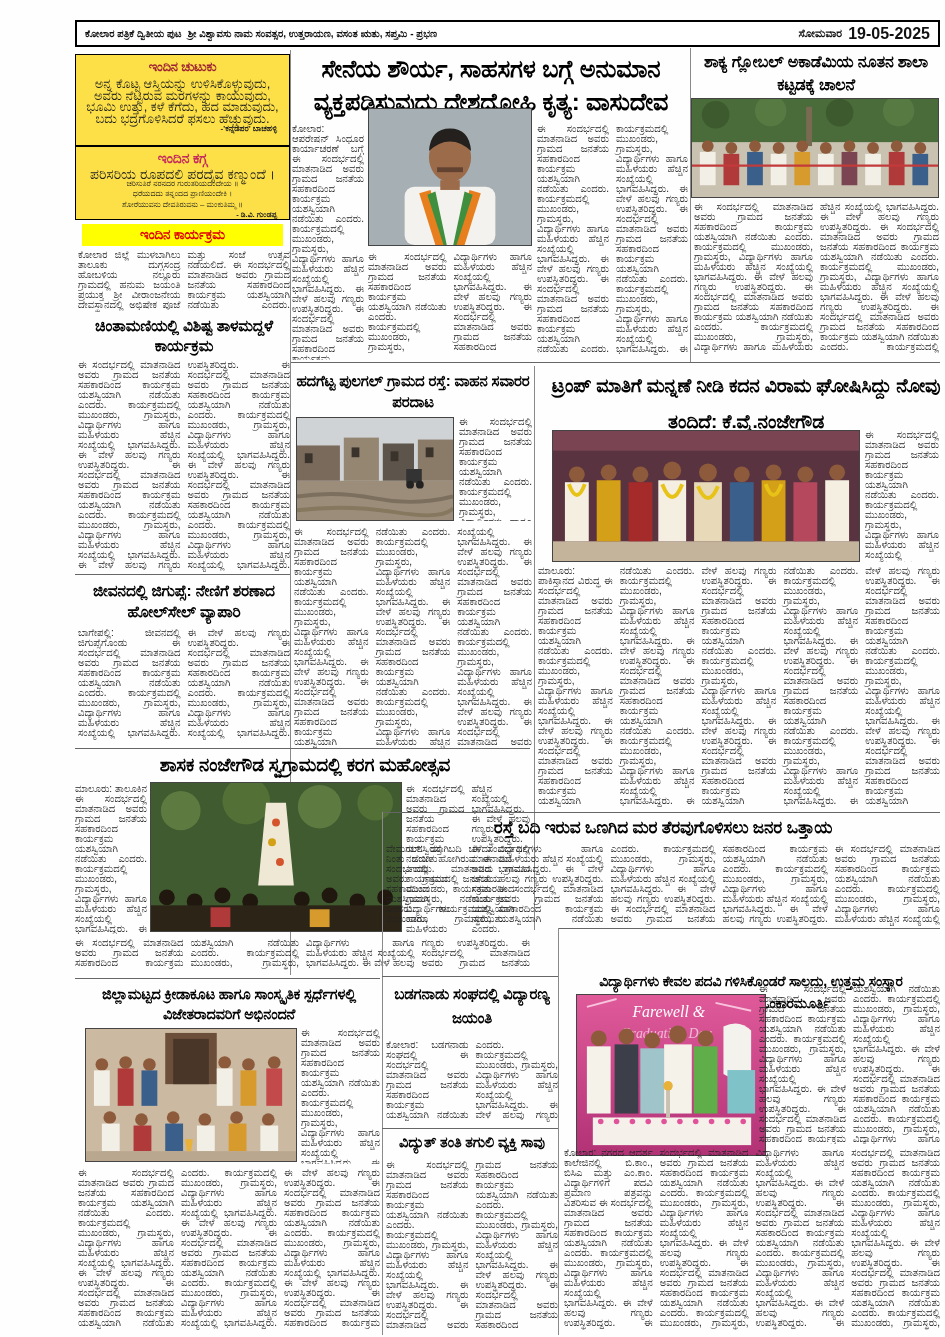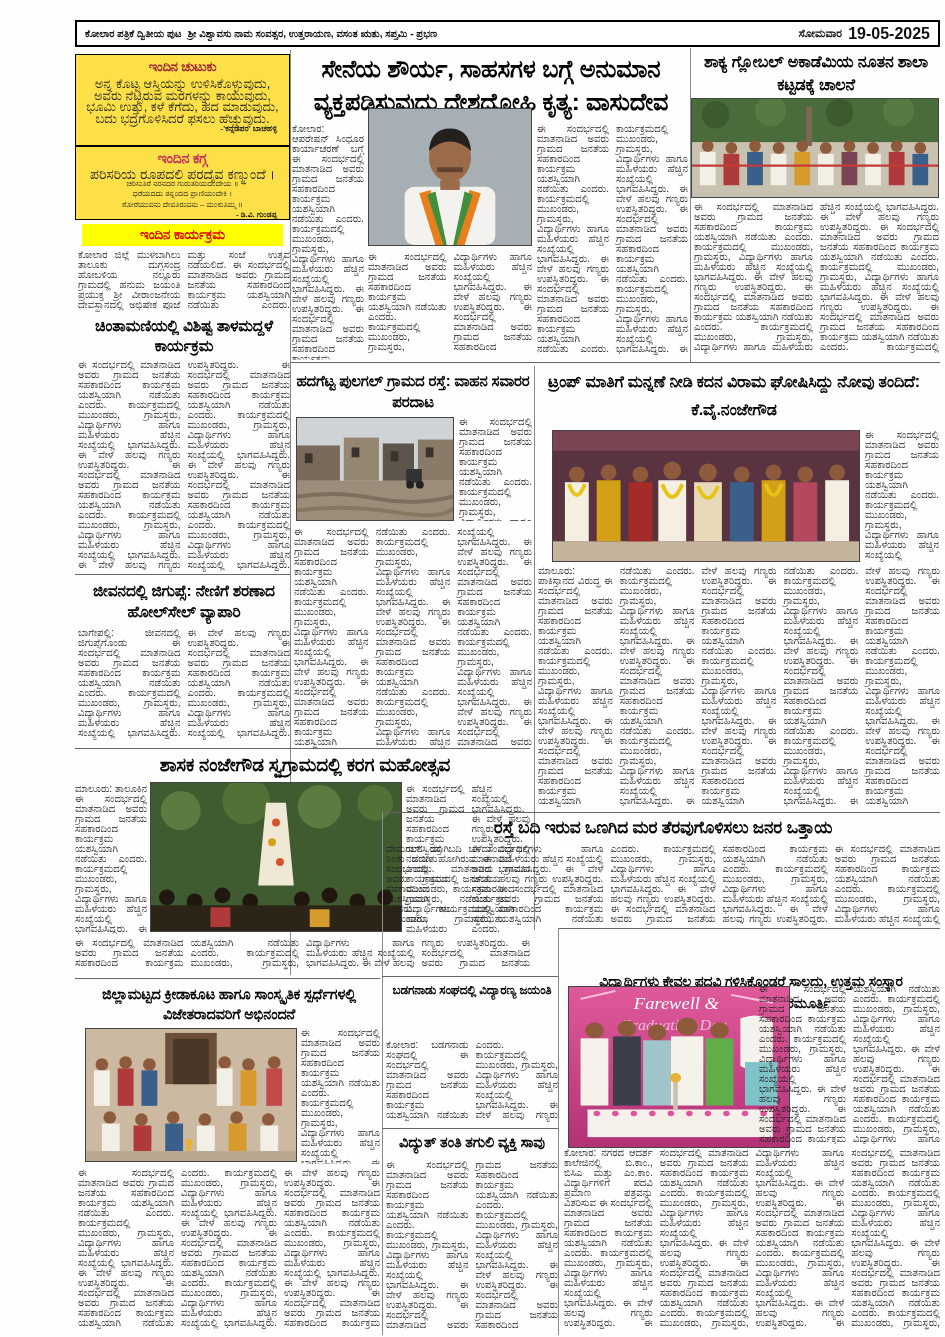--- a/index.html
+++ b/index.html
@@ -146,21 +146,21 @@
     <path d="M0 47 Q25 44 50 48 T80 46" stroke="#85785f" stroke-width="2" fill="none"></path>
     <rect x="56" y="26" width="8" height="7" fill="#333"></rect>
       <circle cx="58" cy="34" r="2" fill="#222"></circle>
       <circle cx="63" cy="34" r="2" fill="#222"></circle>
   </svg>
 </figure>
 <div class="abs body-text" style="left:459px;top:417px;width:73px;height:104px">ಈ ಸಂದರ್ಭದಲ್ಲಿ ಮಾತನಾಡಿದ ಅವರು ಗ್ರಾಮದ ಜನತೆಯ ಸಹಕಾರದಿಂದ ಕಾರ್ಯಕ್ರಮ ಯಶಸ್ವಿಯಾಗಿ ನಡೆಯಿತು ಎಂದರು. ಕಾರ್ಯಕ್ರಮದಲ್ಲಿ ಮುಖಂಡರು, ಗ್ರಾಮಸ್ಥರು, ವಿದ್ಯಾರ್ಥಿಗಳು ಹಾಗೂ ಮಹಿಳೆಯರು ಹೆಚ್ಚಿನ ಸಂಖ್ಯೆಯಲ್ಲಿ ಭಾಗವಹಿಸಿದ್ದರು. ಈ ವೇಳೆ ಹಲವು ಗಣ್ಯರು ಉಪಸ್ಥಿತರಿದ್ದರು.</div>
 <div class="abs body-text c3" style="left:294px;top:527px;width:238px;height:224px">ಈ ಸಂದರ್ಭದಲ್ಲಿ ಮಾತನಾಡಿದ ಅವರು ಗ್ರಾಮದ ಜನತೆಯ ಸಹಕಾರದಿಂದ ಕಾರ್ಯಕ್ರಮ ಯಶಸ್ವಿಯಾಗಿ ನಡೆಯಿತು ಎಂದರು. ಕಾರ್ಯಕ್ರಮದಲ್ಲಿ ಮುಖಂಡರು, ಗ್ರಾಮಸ್ಥರು, ವಿದ್ಯಾರ್ಥಿಗಳು ಹಾಗೂ ಮಹಿಳೆಯರು ಹೆಚ್ಚಿನ ಸಂಖ್ಯೆಯಲ್ಲಿ ಭಾಗವಹಿಸಿದ್ದರು. ಈ ವೇಳೆ ಹಲವು ಗಣ್ಯರು ಉಪಸ್ಥಿತರಿದ್ದರು. ಈ ಸಂದರ್ಭದಲ್ಲಿ ಮಾತನಾಡಿದ ಅವರು ಗ್ರಾಮದ ಜನತೆಯ ಸಹಕಾರದಿಂದ ಕಾರ್ಯಕ್ರಮ ಯಶಸ್ವಿಯಾಗಿ ನಡೆಯಿತು ಎಂದರು. ಕಾರ್ಯಕ್ರಮದಲ್ಲಿ ಮುಖಂಡರು, ಗ್ರಾಮಸ್ಥರು, ವಿದ್ಯಾರ್ಥಿಗಳು ಹಾಗೂ ಮಹಿಳೆಯರು ಹೆಚ್ಚಿನ ಸಂಖ್ಯೆಯಲ್ಲಿ ಭಾಗವಹಿಸಿದ್ದರು. ಈ ವೇಳೆ ಹಲವು ಗಣ್ಯರು ಉಪಸ್ಥಿತರಿದ್ದರು. ಈ ಸಂದರ್ಭದಲ್ಲಿ ಮಾತನಾಡಿದ ಅವರು ಗ್ರಾಮದ ಜನತೆಯ ಸಹಕಾರದಿಂದ ಕಾರ್ಯಕ್ರಮ ಯಶಸ್ವಿಯಾಗಿ ನಡೆಯಿತು ಎಂದರು. ಕಾರ್ಯಕ್ರಮದಲ್ಲಿ ಮುಖಂಡರು, ಗ್ರಾಮಸ್ಥರು, ವಿದ್ಯಾರ್ಥಿಗಳು ಹಾಗೂ ಮಹಿಳೆಯರು ಹೆಚ್ಚಿನ ಸಂಖ್ಯೆಯಲ್ಲಿ ಭಾಗವಹಿಸಿದ್ದರು. ಈ ವೇಳೆ ಹಲವು ಗಣ್ಯರು ಉಪಸ್ಥಿತರಿದ್ದರು. ಈ ಸಂದರ್ಭದಲ್ಲಿ ಮಾತನಾಡಿದ ಅವರು ಗ್ರಾಮದ ಜನತೆಯ ಸಹಕಾರದಿಂದ ಕಾರ್ಯಕ್ರಮ ಯಶಸ್ವಿಯಾಗಿ ನಡೆಯಿತು ಎಂದರು. ಕಾರ್ಯಕ್ರಮದಲ್ಲಿ ಮುಖಂಡರು, ಗ್ರಾಮಸ್ಥರು, ವಿದ್ಯಾರ್ಥಿಗಳು ಹಾಗೂ ಮಹಿಳೆಯರು ಹೆಚ್ಚಿನ ಸಂಖ್ಯೆಯಲ್ಲಿ ಭಾಗವಹಿಸಿದ್ದರು. ಈ ವೇಳೆ ಹಲವು ಗಣ್ಯರು ಉಪಸ್ಥಿತರಿದ್ದರು. ಈ ಸಂದರ್ಭದಲ್ಲಿ ಮಾತನಾಡಿದ ಅವರು ಗ್ರಾಮದ ಜನತೆಯ ಸಹಕಾರದಿಂದ ಕಾರ್ಯಕ್ರಮ ಯಶಸ್ವಿಯಾಗಿ ನಡೆಯಿತು ಎಂದರು. ಕಾರ್ಯಕ್ರಮದಲ್ಲಿ ಮುಖಂಡರು, ಗ್ರಾಮಸ್ಥರು, ವಿದ್ಯಾರ್ಥಿಗಳು ಹಾಗೂ ಮಹಿಳೆಯರು ಹೆಚ್ಚಿನ ಸಂಖ್ಯೆಯಲ್ಲಿ ಭಾಗವಹಿಸಿದ್ದರು. ಈ ವೇಳೆ ಹಲವು ಗಣ್ಯರು ಉಪಸ್ಥಿತರಿದ್ದರು. ಈ ಸಂದರ್ಭದಲ್ಲಿ ಮಾತನಾಡಿದ ಅವರು ಗ್ರಾಮದ ಜನತೆಯ ಸಹಕಾರದಿಂದ ಕಾರ್ಯಕ್ರಮ ಯಶಸ್ವಿಯಾಗಿ ನಡೆಯಿತು ಎಂದರು. ಕಾರ್ಯಕ್ರಮದಲ್ಲಿ ಮುಖಂಡರು, ಗ್ರಾಮಸ್ಥರು, ವಿದ್ಯಾರ್ಥಿಗಳು ಹಾಗೂ ಮಹಿಳೆಯರು ಹೆಚ್ಚಿನ ಸಂಖ್ಯೆಯಲ್ಲಿ ಭಾಗವಹಿಸಿದ್ದರು. ಈ ವೇಳೆ ಹಲವು ಗಣ್ಯರು ಉಪಸ್ಥಿತರಿದ್ದರು.</div>
 
 <div class="abs vr" style="left:534px;top:366px;height:564px"></div>
-<h2 class="abs hl" style="left:534px;top:368px;width:400px;font-size:16px;line-height:28px">ಟ್ರಂಪ್ ಮಾತಿಗೆ ಮನ್ನಣೆ ನೀಡಿ ಕದನ ವಿರಾಮ ಘೋಷಿಸಿದ್ದು ನೋವು ತಂದಿದೆ: ಕೆ.ವೈ.ನಂಜೇಗೌಡ</h2>
+<h2 class="abs hl" style="left:546px;top:368px;width:400px;font-size:19px;line-height:36px">ಟ್ರಂಪ್ ಮಾತಿಗೆ ಮನ್ನಣೆ ನೀಡಿ ಕದನ ವಿರಾಮ ಘೋಷಿಸಿದ್ದು ನೋವು ತಂದಿದೆ: ಕೆ.ವೈ.ನಂಜೇಗೌಡ</h2>
 <figure class="abs photo" style="left:552px;top:430px;width:308px;height:132px;margin:0">
   <svg viewBox="0 0 154 66" preserveAspectRatio="none">
     <rect width="154" height="66" fill="#5a3340"></rect>
     <rect x="0" y="0" width="154" height="10" fill="#7a4452"></rect>
     <rect x="0" y="56" width="154" height="10" fill="#c4b49c"></rect>
     <g>
       <circle cx="12" cy="22" r="4" fill="#8d5a3b"></circle>
         <rect x="6" y="26" width="12" height="30" fill="#f5efe2"></rect>
       <circle cx="28" cy="21" r="4" fill="#8d5a3b"></circle>
         <rect x="22" y="25" width="12" height="31" fill="#d4a017"></rect>
@@ -223,21 +223,21 @@
 <div class="abs body-text c4" style="left:75px;top:938px;width:455px;height:38px">ಈ ಸಂದರ್ಭದಲ್ಲಿ ಮಾತನಾಡಿದ ಅವರು ಗ್ರಾಮದ ಜನತೆಯ ಸಹಕಾರದಿಂದ ಕಾರ್ಯಕ್ರಮ ಯಶಸ್ವಿಯಾಗಿ ನಡೆಯಿತು ಎಂದರು. ಕಾರ್ಯಕ್ರಮದಲ್ಲಿ ಮುಖಂಡರು, ಗ್ರಾಮಸ್ಥರು, ವಿದ್ಯಾರ್ಥಿಗಳು ಹಾಗೂ ಮಹಿಳೆಯರು ಹೆಚ್ಚಿನ ಸಂಖ್ಯೆಯಲ್ಲಿ ಭಾಗವಹಿಸಿದ್ದರು. ಈ ವೇಳೆ ಹಲವು ಗಣ್ಯರು ಉಪಸ್ಥಿತರಿದ್ದರು. ಈ ಸಂದರ್ಭದಲ್ಲಿ ಮಾತನಾಡಿದ ಅವರು ಗ್ರಾಮದ ಜನತೆಯ ಸಹಕಾರದಿಂದ ಕಾರ್ಯಕ್ರಮ ಯಶಸ್ವಿಯಾಗಿ ನಡೆಯಿತು ಎಂದರು. ಕಾರ್ಯಕ್ರಮದಲ್ಲಿ ಮುಖಂಡರು, ಗ್ರಾಮಸ್ಥರು, ವಿದ್ಯಾರ್ಥಿಗಳು ಹಾಗೂ ಮಹಿಳೆಯರು ಹೆಚ್ಚಿನ ಸಂಖ್ಯೆಯಲ್ಲಿ ಭಾಗವಹಿಸಿದ್ದರು. ಈ ವೇಳೆ ಹಲವು ಗಣ್ಯರು ಉಪಸ್ಥಿತರಿದ್ದರು.</div>
 
 <div class="abs hrl" style="left:382px;top:812px;width:558px"></div>
 <div class="abs vr" style="left:382px;top:812px;height:523px"></div>
 <h2 class="abs hl" style="left:408px;top:818px;width:510px;font-size:17px">ರಸ್ತೆ ಬದಿ ಇರುವ ಒಣಗಿದ ಮರ ತೆರವುಗೊಳಿಸಲು ಜನರ ಒತ್ತಾಯ</h2>
 <div class="abs body-text c5" style="left:386px;top:844px;width:554px;height:88px">ವೇಮಗಲ್: ರಸ್ತೆ ಬದಿ ಬೆಳೆದು ನಿಂತು ಒಣಗಿ ಹೋಗಿರುವ ಈ ಸಂದರ್ಭದಲ್ಲಿ ಮಾತನಾಡಿದ ಅವರು ಗ್ರಾಮದ ಜನತೆಯ ಸಹಕಾರದಿಂದ ಕಾರ್ಯಕ್ರಮ ಯಶಸ್ವಿಯಾಗಿ ನಡೆಯಿತು ಎಂದರು. ಕಾರ್ಯಕ್ರಮದಲ್ಲಿ ಮುಖಂಡರು, ಗ್ರಾಮಸ್ಥರು, ವಿದ್ಯಾರ್ಥಿಗಳು ಹಾಗೂ ಮಹಿಳೆಯರು ಹೆಚ್ಚಿನ ಸಂಖ್ಯೆಯಲ್ಲಿ ಭಾಗವಹಿಸಿದ್ದರು. ಈ ವೇಳೆ ಹಲವು ಗಣ್ಯರು ಉಪಸ್ಥಿತರಿದ್ದರು. ಈ ಸಂದರ್ಭದಲ್ಲಿ ಮಾತನಾಡಿದ ಅವರು ಗ್ರಾಮದ ಜನತೆಯ ಸಹಕಾರದಿಂದ ಕಾರ್ಯಕ್ರಮ ಯಶಸ್ವಿಯಾಗಿ ನಡೆಯಿತು ಎಂದರು. ಕಾರ್ಯಕ್ರಮದಲ್ಲಿ ಮುಖಂಡರು, ಗ್ರಾಮಸ್ಥರು, ವಿದ್ಯಾರ್ಥಿಗಳು ಹಾಗೂ ಮಹಿಳೆಯರು ಹೆಚ್ಚಿನ ಸಂಖ್ಯೆಯಲ್ಲಿ ಭಾಗವಹಿಸಿದ್ದರು. ಈ ವೇಳೆ ಹಲವು ಗಣ್ಯರು ಉಪಸ್ಥಿತರಿದ್ದರು. ಈ ಸಂದರ್ಭದಲ್ಲಿ ಮಾತನಾಡಿದ ಅವರು ಗ್ರಾಮದ ಜನತೆಯ ಸಹಕಾರದಿಂದ ಕಾರ್ಯಕ್ರಮ ಯಶಸ್ವಿಯಾಗಿ ನಡೆಯಿತು ಎಂದರು. ಕಾರ್ಯಕ್ರಮದಲ್ಲಿ ಮುಖಂಡರು, ಗ್ರಾಮಸ್ಥರು, ವಿದ್ಯಾರ್ಥಿಗಳು ಹಾಗೂ ಮಹಿಳೆಯರು ಹೆಚ್ಚಿನ ಸಂಖ್ಯೆಯಲ್ಲಿ ಭಾಗವಹಿಸಿದ್ದರು. ಈ ವೇಳೆ ಹಲವು ಗಣ್ಯರು ಉಪಸ್ಥಿತರಿದ್ದರು. ಈ ಸಂದರ್ಭದಲ್ಲಿ ಮಾತನಾಡಿದ ಅವರು ಗ್ರಾಮದ ಜನತೆಯ ಸಹಕಾರದಿಂದ ಕಾರ್ಯಕ್ರಮ ಯಶಸ್ವಿಯಾಗಿ ನಡೆಯಿತು ಎಂದರು. ಕಾರ್ಯಕ್ರಮದಲ್ಲಿ ಮುಖಂಡರು, ಗ್ರಾಮಸ್ಥರು, ವಿದ್ಯಾರ್ಥಿಗಳು ಹಾಗೂ ಮಹಿಳೆಯರು ಹೆಚ್ಚಿನ ಸಂಖ್ಯೆಯಲ್ಲಿ ಭಾಗವಹಿಸಿದ್ದರು. ಈ ವೇಳೆ ಹಲವು ಗಣ್ಯರು ಉಪಸ್ಥಿತರಿದ್ದರು. ಈ ಸಂದರ್ಭದಲ್ಲಿ ಮಾತನಾಡಿದ ಅವರು ಗ್ರಾಮದ ಜನತೆಯ ಸಹಕಾರದಿಂದ ಕಾರ್ಯಕ್ರಮ ಯಶಸ್ವಿಯಾಗಿ ನಡೆಯಿತು ಎಂದರು. ಕಾರ್ಯಕ್ರಮದಲ್ಲಿ ಮುಖಂಡರು, ಗ್ರಾಮಸ್ಥರು, ವಿದ್ಯಾರ್ಥಿಗಳು ಹಾಗೂ ಮಹಿಳೆಯರು ಹೆಚ್ಚಿನ ಸಂಖ್ಯೆಯಲ್ಲಿ ಭಾಗವಹಿಸಿದ್ದರು. ಈ ವೇಳೆ ಹಲವು ಗಣ್ಯರು ಉಪಸ್ಥಿತರಿದ್ದರು.</div>
 
 <div class="abs hrl" style="left:558px;top:928px;width:382px"></div>
 <div class="abs vr" style="left:558px;top:928px;height:407px"></div>
 <h2 class="abs hl" style="left:562px;top:970px;width:378px;font-size:14px;line-height:22px">ವಿದ್ಯಾರ್ಥಿಗಳು ಕೇವಲ ಪದವಿ ಗಳಿಸಿಕೊಂಡರೆ ಸಾಲದು, ಉತ್ತಮ ಸಂಸ್ಕಾರ ರೂಢಿಸಿಕೊಳ್ಳಬೇಕು: ಓಂಕಾರಮೂರ್ತಿ</h2>
-<figure class="abs photo" style="left:564px;top:982px;width:222px;height:162px;margin:4px">
+<figure class="abs photo" style="left:564px;top:982px;width:190px;height:162px;margin:12px">
   <svg viewBox="0 0 95 81" preserveAspectRatio="none">
     <defs>
       <linearGradient id="pinkbg" x1="0" y1="0" x2="0" y2="1">
         <stop offset="0" stop-color="#e05a9a"></stop>
           <stop offset="1" stop-color="#b23276"></stop>
       </linearGradient>
     </defs>
     <rect width="95" height="81" fill="url(#pinkbg)"></rect>
     <path d="M5 6 L20 2" stroke="#f7c3dd" stroke-width="1"></path>
     <path d="M70 4 L88 8" stroke="#f7c3dd" stroke-width="1"></path>
@@ -313,18 +313,18 @@
         <rect x="88" y="49" width="9" height="13" fill="#f2efe6"></rect>
     </g>
     <rect x="0" y="62" width="106" height="5" fill="#b9a88f"></rect>
     <polygon points="50,56 54,56 53,62 51,62" fill="#e8b13a"></polygon>
   </svg>
 </figure>
 <div class="abs body-text" style="left:301px;top:1028px;width:79px;height:136px">ಈ ಸಂದರ್ಭದಲ್ಲಿ ಮಾತನಾಡಿದ ಅವರು ಗ್ರಾಮದ ಜನತೆಯ ಸಹಕಾರದಿಂದ ಕಾರ್ಯಕ್ರಮ ಯಶಸ್ವಿಯಾಗಿ ನಡೆಯಿತು ಎಂದರು. ಕಾರ್ಯಕ್ರಮದಲ್ಲಿ ಮುಖಂಡರು, ಗ್ರಾಮಸ್ಥರು, ವಿದ್ಯಾರ್ಥಿಗಳು ಹಾಗೂ ಮಹಿಳೆಯರು ಹೆಚ್ಚಿನ ಸಂಖ್ಯೆಯಲ್ಲಿ ಭಾಗವಹಿಸಿದ್ದರು. ಈ ವೇಳೆ ಹಲವು ಗಣ್ಯರು ಉಪಸ್ಥಿತರಿದ್ದರು.</div>
 <div class="abs body-text c3" style="left:78px;top:1168px;width:302px;height:164px">ಈ ಸಂದರ್ಭದಲ್ಲಿ ಮಾತನಾಡಿದ ಅವರು ಗ್ರಾಮದ ಜನತೆಯ ಸಹಕಾರದಿಂದ ಕಾರ್ಯಕ್ರಮ ಯಶಸ್ವಿಯಾಗಿ ನಡೆಯಿತು ಎಂದರು. ಕಾರ್ಯಕ್ರಮದಲ್ಲಿ ಮುಖಂಡರು, ಗ್ರಾಮಸ್ಥರು, ವಿದ್ಯಾರ್ಥಿಗಳು ಹಾಗೂ ಮಹಿಳೆಯರು ಹೆಚ್ಚಿನ ಸಂಖ್ಯೆಯಲ್ಲಿ ಭಾಗವಹಿಸಿದ್ದರು. ಈ ವೇಳೆ ಹಲವು ಗಣ್ಯರು ಉಪಸ್ಥಿತರಿದ್ದರು. ಈ ಸಂದರ್ಭದಲ್ಲಿ ಮಾತನಾಡಿದ ಅವರು ಗ್ರಾಮದ ಜನತೆಯ ಸಹಕಾರದಿಂದ ಕಾರ್ಯಕ್ರಮ ಯಶಸ್ವಿಯಾಗಿ ನಡೆಯಿತು ಎಂದರು. ಕಾರ್ಯಕ್ರಮದಲ್ಲಿ ಮುಖಂಡರು, ಗ್ರಾಮಸ್ಥರು, ವಿದ್ಯಾರ್ಥಿಗಳು ಹಾಗೂ ಮಹಿಳೆಯರು ಹೆಚ್ಚಿನ ಸಂಖ್ಯೆಯಲ್ಲಿ ಭಾಗವಹಿಸಿದ್ದರು. ಈ ವೇಳೆ ಹಲವು ಗಣ್ಯರು ಉಪಸ್ಥಿತರಿದ್ದರು. ಈ ಸಂದರ್ಭದಲ್ಲಿ ಮಾತನಾಡಿದ ಅವರು ಗ್ರಾಮದ ಜನತೆಯ ಸಹಕಾರದಿಂದ ಕಾರ್ಯಕ್ರಮ ಯಶಸ್ವಿಯಾಗಿ ನಡೆಯಿತು ಎಂದರು. ಕಾರ್ಯಕ್ರಮದಲ್ಲಿ ಮುಖಂಡರು, ಗ್ರಾಮಸ್ಥರು, ವಿದ್ಯಾರ್ಥಿಗಳು ಹಾಗೂ ಮಹಿಳೆಯರು ಹೆಚ್ಚಿನ ಸಂಖ್ಯೆಯಲ್ಲಿ ಭಾಗವಹಿಸಿದ್ದರು. ಈ ವೇಳೆ ಹಲವು ಗಣ್ಯರು ಉಪಸ್ಥಿತರಿದ್ದರು. ಈ ಸಂದರ್ಭದಲ್ಲಿ ಮಾತನಾಡಿದ ಅವರು ಗ್ರಾಮದ ಜನತೆಯ ಸಹಕಾರದಿಂದ ಕಾರ್ಯಕ್ರಮ ಯಶಸ್ವಿಯಾಗಿ ನಡೆಯಿತು ಎಂದರು. ಕಾರ್ಯಕ್ರಮದಲ್ಲಿ ಮುಖಂಡರು, ಗ್ರಾಮಸ್ಥರು, ವಿದ್ಯಾರ್ಥಿಗಳು ಹಾಗೂ ಮಹಿಳೆಯರು ಹೆಚ್ಚಿನ ಸಂಖ್ಯೆಯಲ್ಲಿ ಭಾಗವಹಿಸಿದ್ದರು. ಈ ವೇಳೆ ಹಲವು ಗಣ್ಯರು ಉಪಸ್ಥಿತರಿದ್ದರು. ಈ ಸಂದರ್ಭದಲ್ಲಿ ಮಾತನಾಡಿದ ಅವರು ಗ್ರಾಮದ ಜನತೆಯ ಸಹಕಾರದಿಂದ ಕಾರ್ಯಕ್ರಮ ಯಶಸ್ವಿಯಾಗಿ ನಡೆಯಿತು ಎಂದರು. ಕಾರ್ಯಕ್ರಮದಲ್ಲಿ ಮುಖಂಡರು, ಗ್ರಾಮಸ್ಥರು, ವಿದ್ಯಾರ್ಥಿಗಳು ಹಾಗೂ ಮಹಿಳೆಯರು ಹೆಚ್ಚಿನ ಸಂಖ್ಯೆಯಲ್ಲಿ ಭಾಗವಹಿಸಿದ್ದರು. ಈ ವೇಳೆ ಹಲವು ಗಣ್ಯರು ಉಪಸ್ಥಿತರಿದ್ದರು.</div>
 
 <div class="abs hrl" style="left:382px;top:976px;width:176px"></div>
-<h2 class="abs hl" style="left:386px;top:982px;width:172px;font-size:12px;line-height:16px">ಬಡಗನಾಡು ಸಂಘದಲ್ಲಿ ವಿದ್ಯಾರಣ್ಯ ಜಯಂತಿ</h2>
+<h2 class="abs hl" style="left:386px;top:982px;width:172px;font-size:15px;line-height:24px">ಬಡಗನಾಡು ಸಂಘದಲ್ಲಿ ವಿದ್ಯಾರಣ್ಯ ಜಯಂತಿ</h2>
 <div class="abs body-text c2" style="left:386px;top:1040px;width:172px;height:88px">ಕೋಲಾರ: ಬಡಗನಾಡು ಸಂಘದಲ್ಲಿ ಈ ಸಂದರ್ಭದಲ್ಲಿ ಮಾತನಾಡಿದ ಅವರು ಗ್ರಾಮದ ಜನತೆಯ ಸಹಕಾರದಿಂದ ಕಾರ್ಯಕ್ರಮ ಯಶಸ್ವಿಯಾಗಿ ನಡೆಯಿತು ಎಂದರು. ಕಾರ್ಯಕ್ರಮದಲ್ಲಿ ಮುಖಂಡರು, ಗ್ರಾಮಸ್ಥರು, ವಿದ್ಯಾರ್ಥಿಗಳು ಹಾಗೂ ಮಹಿಳೆಯರು ಹೆಚ್ಚಿನ ಸಂಖ್ಯೆಯಲ್ಲಿ ಭಾಗವಹಿಸಿದ್ದರು. ಈ ವೇಳೆ ಹಲವು ಗಣ್ಯರು ಉಪಸ್ಥಿತರಿದ್ದರು. ಈ ಸಂದರ್ಭದಲ್ಲಿ ಮಾತನಾಡಿದ ಅವರು ಗ್ರಾಮದ ಜನತೆಯ ಸಹಕಾರದಿಂದ ಕಾರ್ಯಕ್ರಮ ಯಶಸ್ವಿಯಾಗಿ ನಡೆಯಿತು ಎಂದರು. ಕಾರ್ಯಕ್ರಮದಲ್ಲಿ ಮುಖಂಡರು, ಗ್ರಾಮಸ್ಥರು, ವಿದ್ಯಾರ್ಥಿಗಳು ಹಾಗೂ ಮಹಿಳೆಯರು ಹೆಚ್ಚಿನ ಸಂಖ್ಯೆಯಲ್ಲಿ ಭಾಗವಹಿಸಿದ್ದರು. ಈ ವೇಳೆ ಹಲವು ಗಣ್ಯರು ಉಪಸ್ಥಿತರಿದ್ದರು.</div>
 
 <div class="abs hrl" style="left:382px;top:1128px;width:176px"></div>
 <h2 class="abs hl" style="left:386px;top:1134px;width:172px;font-size:14.5px">ವಿದ್ಯುತ್ ತಂತಿ ತಗುಲಿ ವ್ಯಕ್ತಿ ಸಾವು</h2>
 <div class="abs body-text c2" style="left:386px;top:1160px;width:172px;height:172px">ಈ ಸಂದರ್ಭದಲ್ಲಿ ಮಾತನಾಡಿದ ಅವರು ಗ್ರಾಮದ ಜನತೆಯ ಸಹಕಾರದಿಂದ ಕಾರ್ಯಕ್ರಮ ಯಶಸ್ವಿಯಾಗಿ ನಡೆಯಿತು ಎಂದರು. ಕಾರ್ಯಕ್ರಮದಲ್ಲಿ ಮುಖಂಡರು, ಗ್ರಾಮಸ್ಥರು, ವಿದ್ಯಾರ್ಥಿಗಳು ಹಾಗೂ ಮಹಿಳೆಯರು ಹೆಚ್ಚಿನ ಸಂಖ್ಯೆಯಲ್ಲಿ ಭಾಗವಹಿಸಿದ್ದರು. ಈ ವೇಳೆ ಹಲವು ಗಣ್ಯರು ಉಪಸ್ಥಿತರಿದ್ದರು. ಈ ಸಂದರ್ಭದಲ್ಲಿ ಮಾತನಾಡಿದ ಅವರು ಗ್ರಾಮದ ಜನತೆಯ ಸಹಕಾರದಿಂದ ಕಾರ್ಯಕ್ರಮ ಯಶಸ್ವಿಯಾಗಿ ನಡೆಯಿತು ಎಂದರು. ಕಾರ್ಯಕ್ರಮದಲ್ಲಿ ಮುಖಂಡರು, ಗ್ರಾಮಸ್ಥರು, ವಿದ್ಯಾರ್ಥಿಗಳು ಹಾಗೂ ಮಹಿಳೆಯರು ಹೆಚ್ಚಿನ ಸಂಖ್ಯೆಯಲ್ಲಿ ಭಾಗವಹಿಸಿದ್ದರು. ಈ ವೇಳೆ ಹಲವು ಗಣ್ಯರು ಉಪಸ್ಥಿತರಿದ್ದರು. ಈ ಸಂದರ್ಭದಲ್ಲಿ ಮಾತನಾಡಿದ ಅವರು ಗ್ರಾಮದ ಜನತೆಯ ಸಹಕಾರದಿಂದ ಕಾರ್ಯಕ್ರಮ ಯಶಸ್ವಿಯಾಗಿ ನಡೆಯಿತು ಎಂದರು. ಕಾರ್ಯಕ್ರಮದಲ್ಲಿ ಮುಖಂಡರು, ಗ್ರಾಮಸ್ಥರು, ವಿದ್ಯಾರ್ಥಿಗಳು ಹಾಗೂ ಮಹಿಳೆಯರು ಹೆಚ್ಚಿನ ಸಂಖ್ಯೆಯಲ್ಲಿ ಭಾಗವಹಿಸಿದ್ದರು. ಈ ವೇಳೆ ಹಲವು ಗಣ್ಯರು ಉಪಸ್ಥಿತರಿದ್ದರು.</div>
 
 </body></html>

